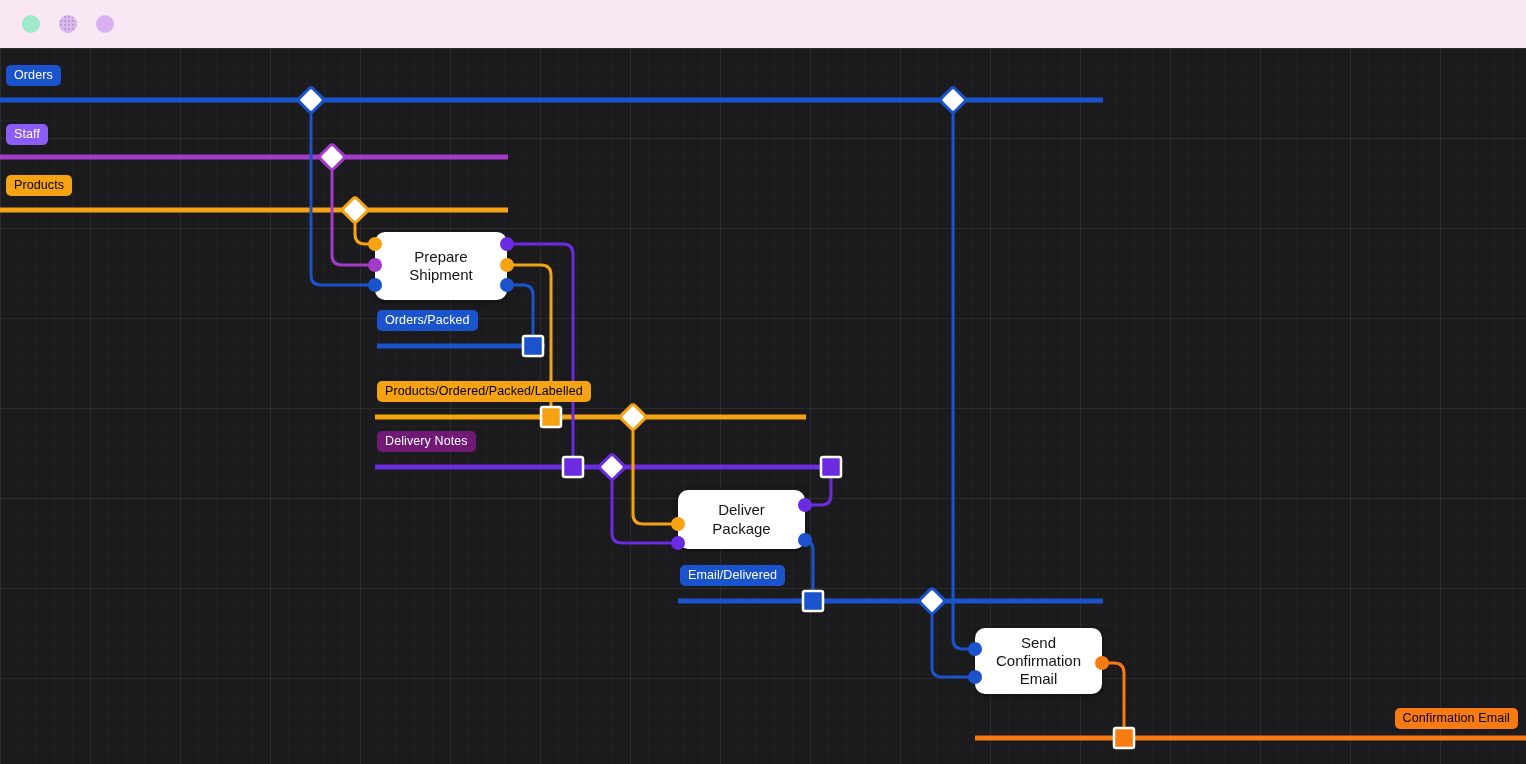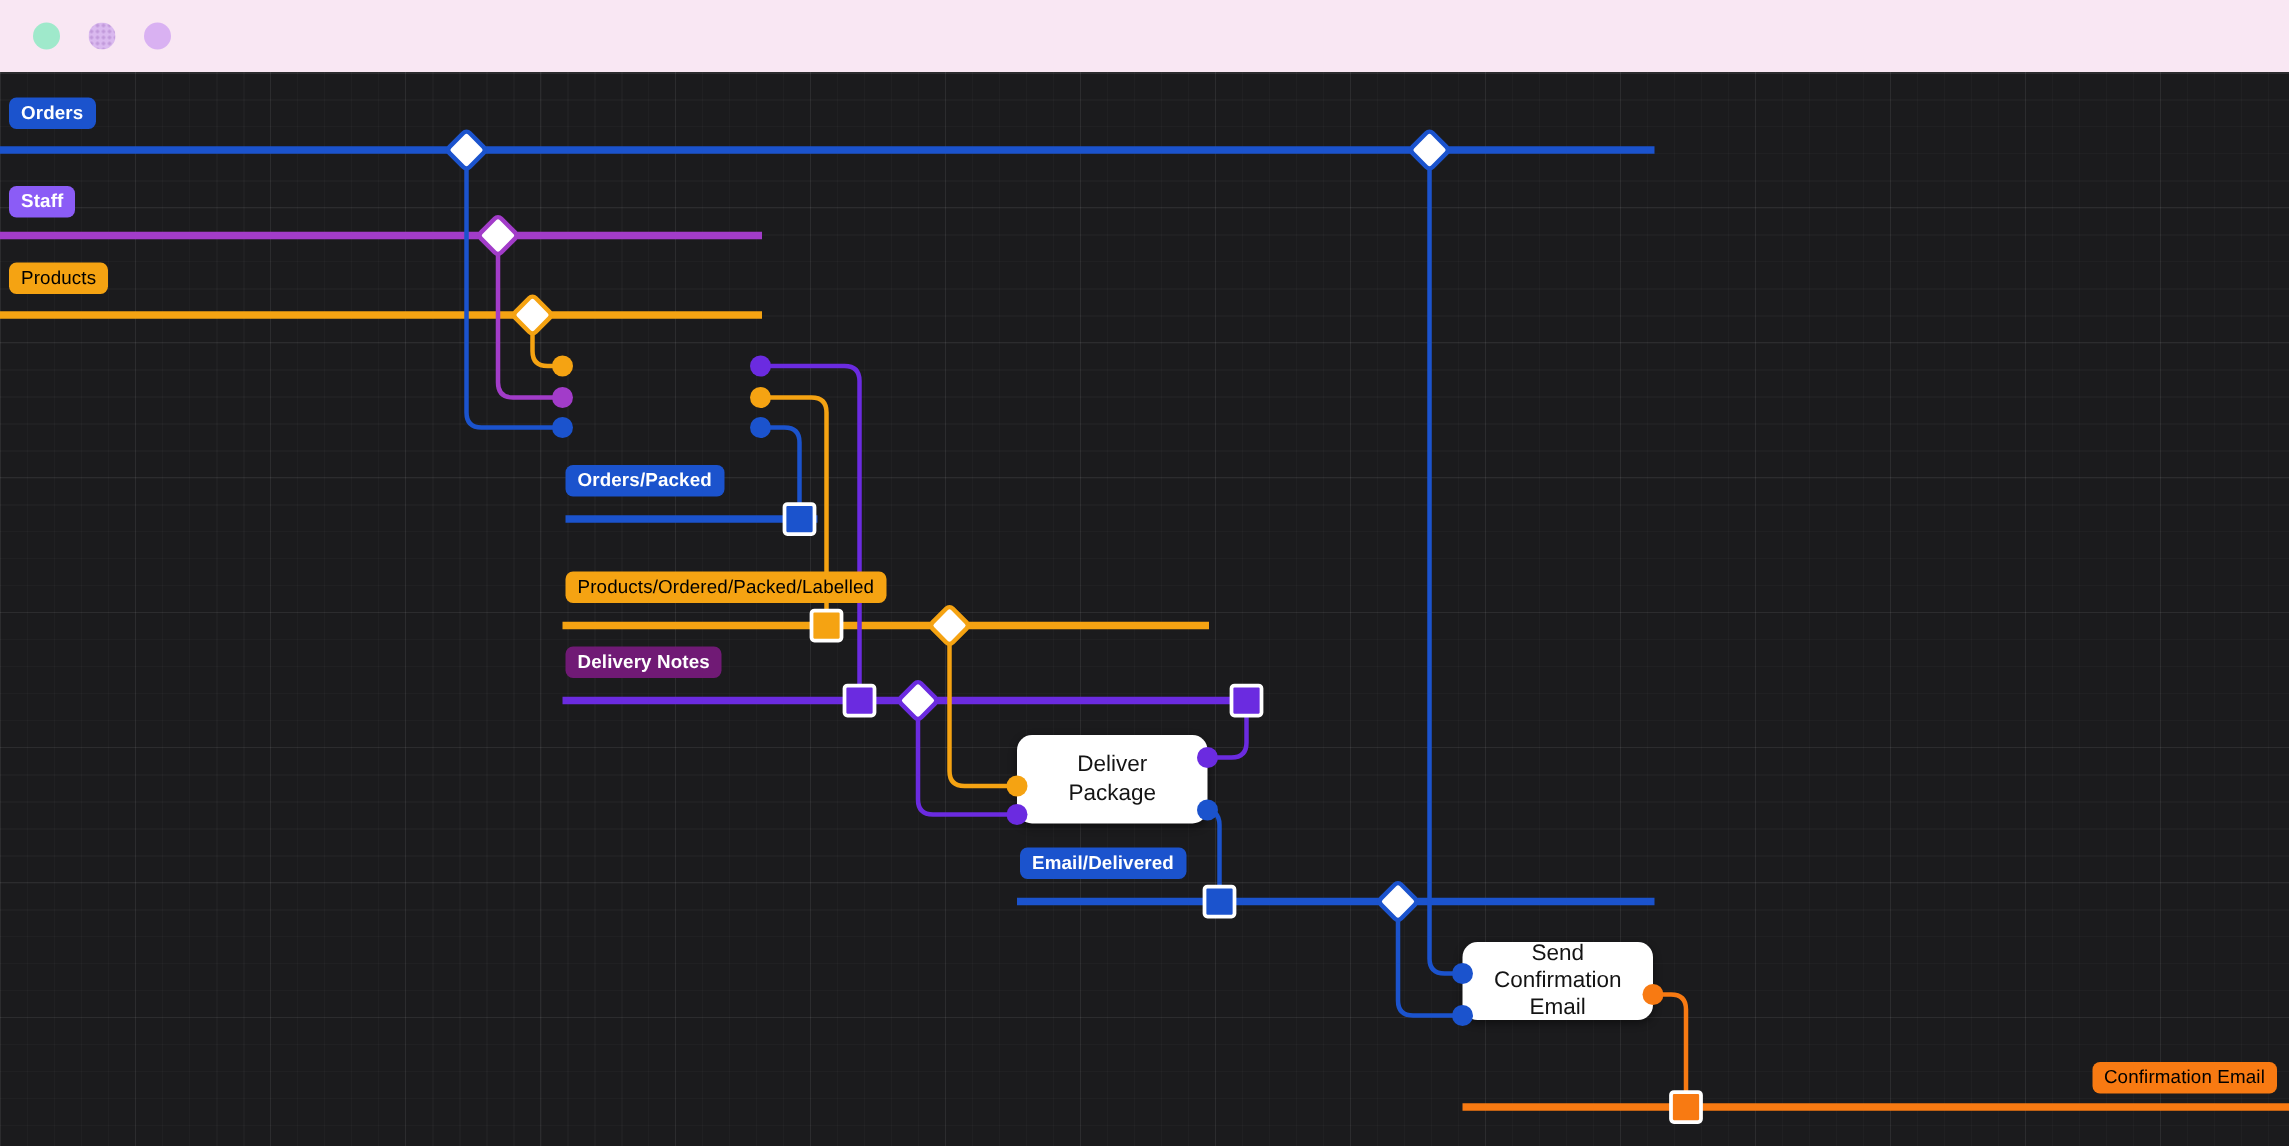--- a/index.html
+++ b/index.html
@@ -27,21 +27,21 @@
     background-image:radial-gradient(rgba(120,60,160,0.25) 1px, transparent 1.2px);
     background-size:4px 4px;
   }
   #canvas{position:absolute;left:0;top:0;width:1526px;height:764px;}
   #diagram-svg{position:absolute;left:0;top:0;z-index:5;}
   .badge{
     position:absolute;z-index:10;
     font-size:12.5px;line-height:15px;padding:3px 8px;border-radius:5px;
     white-space:nowrap;letter-spacing:0.1px;cursor:default;
   }
-  .badge-light{color:#ffffff;font-weight:bold;}
+  .badge-light{color:#ffffff;}
   .badge-dark{color:#000000;}
   .node{
     position:absolute;z-index:15;
     background:#ffffff;border-radius:10px;
     display:flex;align-items:center;justify-content:center;text-align:center;
     color:#141414;font-size:15px;line-height:1.22;padding:0 10px;box-sizing:border-box;
     box-shadow:0 2px 6px rgba(0,0,0,0.45);
   }
   .port{position:absolute;z-index:20;width:14px;height:14px;border-radius:50%;}
 </style>
@@ -87,32 +87,33 @@
       <rect x="1114" y="728" width="20" height="20" rx="2" fill="#f87a12" stroke="#ffffff" stroke-width="2.5"></rect>
     </svg>
 <div class="badge badge-light" style="background-color: rgb(27, 83, 205); left: 6px; top: 65px;">Orders</div>
     <div class="badge badge-light" style="background-color: #8b5cf6; left: 6px; top: 124px;">Staff</div>
     <div class="badge badge-dark" style="background-color: rgb(245, 163, 18); left: 6px; top: 175px;">Products</div>
     <div class="badge badge-light" style="background-color: rgb(27, 83, 205); left: 377px; top: 310px; text-align: right;">Orders/Packed</div>
     <div class="badge badge-dark" style="background-color: rgb(245, 163, 18); left: 377px; top: 381px;">Products/Ordered/Packed/Labelled</div>
     <div class="badge badge-light" style="background-color: #701a75; left: 377px; top: 431px;">Delivery Notes</div>
     <div class="badge badge-light" style="background-color: rgb(27, 83, 205); left: 680px; top: 565px;">Email/Delivered</div>
     <div class="badge badge-dark" style="background-color: rgb(248, 122, 18); right: 8px; top: 708px;">Confirmation Email</div>
+    <div class="node" style="left: 375px; top: 232px; width: 132px; height: 68px;">Prepare Shipment</div>
     <div class="port" style="left: 368px; top: 237px; background-color: rgb(245, 163, 18);"></div>
     <div class="port" style="left: 368px; top: 258px; background-color: rgb(162, 60, 201);"></div>
     <div class="port" style="left: 368px; top: 278px; background-color: rgb(27, 83, 205);"></div>
     <div class="port" style="left: 500px; top: 237px; background-color: rgb(107, 43, 224);"></div>
     <div class="port" style="left: 500px; top: 258px; background-color: rgb(245, 163, 18);"></div>
     <div class="port" style="left: 500px; top: 278px; background-color: rgb(27, 83, 205);"></div>
     <div class="node" style="left: 678px; top: 490px; width: 127px; height: 59px;">Deliver Package</div>
     <div class="port" style="left: 671px; top: 517px; background-color: rgb(245, 163, 18);"></div>
     <div class="port" style="left: 671px; top: 536px; background-color: rgb(107, 43, 224);"></div>
     <div class="port" style="left: 798px; top: 498px; background-color: rgb(107, 43, 224);"></div>
     <div class="port" style="left: 798px; top: 533px; background-color: rgb(27, 83, 205);"></div>
-    <div class="node" style="left: 975px; top: 628px; width: 127px; height: 52px;">Send Confirmation Email</div>
+    <div class="node" style="left: 975px; top: 628px; width: 127px; height: 66px;">Send Confirmation Email</div>
     <div class="port" style="left: 968px; top: 642px; background-color: rgb(27, 83, 205);"></div>
     <div class="port" style="left: 968px; top: 670px; background-color: rgb(27, 83, 205);"></div>
     <div class="port" style="left: 1095px; top: 656px; background-color: rgb(248, 122, 18);"></div>
   </div>
 
 <div class="titlebar" id="titlebar" style="background: rgb(249, 231, 243);">
     <span class="dot" style="background-color: rgb(159, 233, 203);"></span>
     <span class="dot pattern" style="background-color: rgb(218, 185, 239);"></span>
     <span class="dot" style="background-color: rgb(217, 177, 242);"></span>
   </div>

